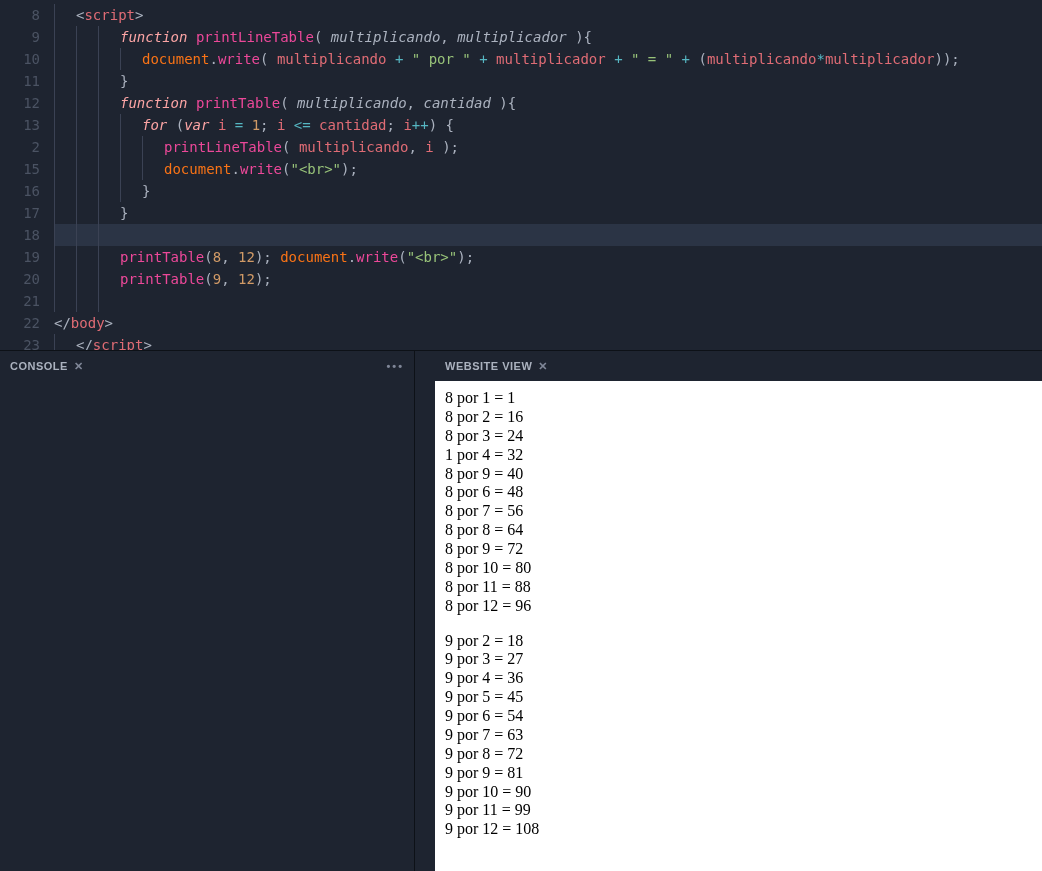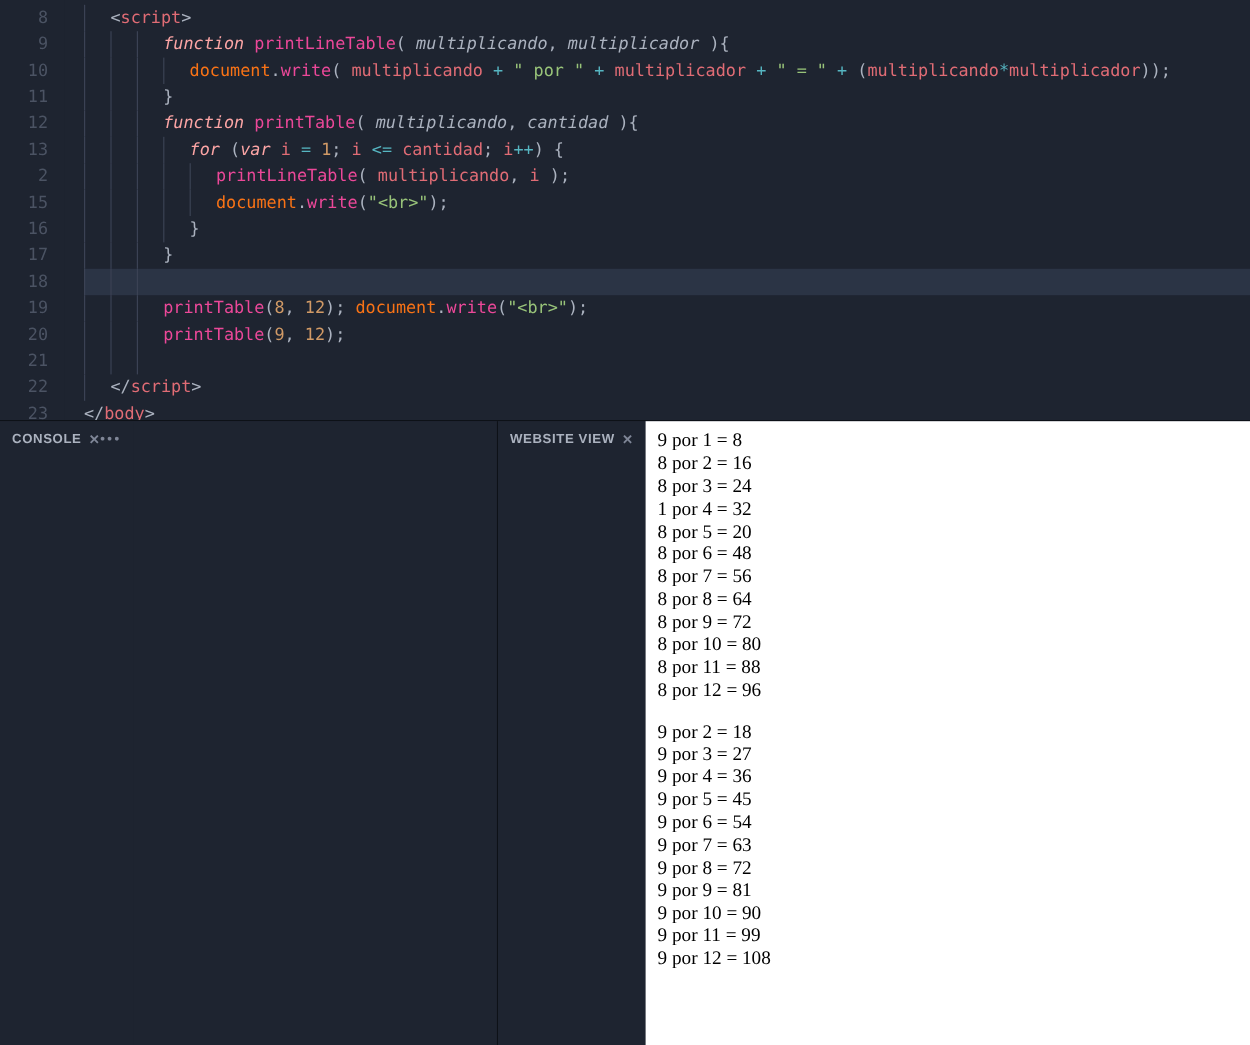--- a/index.html
+++ b/index.html
@@ -32,21 +32,20 @@
   height:22px;
   line-height:22px;
   color:#4b5363;
   padding-right:14px;
   font-style:normal;
 }
 .code {
   flex:1;
   padding-top:4px;
   position:relative;
-  margin-left:16px;
 }
 .row {
   height:22px;
   line-height:22px;
   display:flex;
   white-space:pre;
 }
 .row.hl {
   background:#2b3445;
 }
@@ -74,23 +73,24 @@
 
 
 .panels {
   flex:1;
   display:flex;
   border-top:1px solid #0d1117;
 }
 .panel {
   background:#1e2430;
   display:flex;
+  flex-direction:column;
 }
 .console-panel { width:415px; border-right:1px solid #0d1117; }
-.web-panel { flex:1; }
+.web-panel { flex:1;margin-left:20px; }
 .panel-header {
   height:30px;
   display:flex;
   align-items:center;
   padding:0 10px;
   color:#abb2bf;
   font-family:"Segoe UI","Helvetica Neue",sans-serif;
   font-size:11px;
   font-weight:600;
   letter-spacing:.5px;
@@ -154,45 +154,45 @@
       <div class="row"><span class="guides"><span class="guide"></span><span class="guide"></span><span class="guide"></span></span><span class="txt"><span class="tk-key">function</span><span class="tk-pun"> </span><span class="tk-fn">printTable</span><span class="tk-pun">( </span><span class="tk-par">multiplicando</span><span class="tk-pun">, </span><span class="tk-par">cantidad</span><span class="tk-pun"> ){</span></span></div>
       <div class="row"><span class="guides"><span class="guide"></span><span class="guide"></span><span class="guide"></span><span class="guide"></span></span><span class="txt"><span class="tk-key">for</span><span class="tk-pun"> (</span><span class="tk-key">var</span><span class="tk-pun"> </span><span class="tk-id">i</span><span class="tk-pun"> </span><span class="tk-op">=</span><span class="tk-pun"> </span><span class="tk-num">1</span><span class="tk-pun">; </span><span class="tk-id">i</span><span class="tk-pun"> </span><span class="tk-op">&lt;=</span><span class="tk-pun"> </span><span class="tk-id">cantidad</span><span class="tk-pun">; </span><span class="tk-id">i</span><span class="tk-op">++</span><span class="tk-pun">) {</span></span></div>
       <div class="row"><span class="guides"><span class="guide"></span><span class="guide"></span><span class="guide"></span><span class="guide"></span><span class="guide"></span></span><span class="txt"><span class="tk-fn">printLineTable</span><span class="tk-pun">( </span><span class="tk-id">multiplicando</span><span class="tk-pun">, </span><span class="tk-id">i</span><span class="tk-pun"> );</span></span></div>
       <div class="row"><span class="guides"><span class="guide"></span><span class="guide"></span><span class="guide"></span><span class="guide"></span><span class="guide"></span></span><span class="txt"><span class="tk-obj">document</span><span class="tk-pun">.</span><span class="tk-fn">write</span><span class="tk-pun">(</span><span class="tk-str">"&lt;br&gt;"</span><span class="tk-pun">);</span></span></div>
       <div class="row"><span class="guides"><span class="guide"></span><span class="guide"></span><span class="guide"></span><span class="guide"></span></span><span class="txt"><span class="tk-pun">}</span></span></div>
       <div class="row"><span class="guides"><span class="guide"></span><span class="guide"></span><span class="guide"></span></span><span class="txt"><span class="tk-pun">}</span></span></div>
       <div class="row hl"><span class="guides"><span class="guide"></span><span class="guide"></span><span class="guide"></span></span><span class="txt"></span></div>
       <div class="row"><span class="guides"><span class="guide"></span><span class="guide"></span><span class="guide"></span></span><span class="txt"><span class="tk-fn">printTable</span><span class="tk-pun">(</span><span class="tk-num">8</span><span class="tk-pun">, </span><span class="tk-num">12</span><span class="tk-pun">); </span><span class="tk-obj">document</span><span class="tk-pun">.</span><span class="tk-fn">write</span><span class="tk-pun">(</span><span class="tk-str">"&lt;br&gt;"</span><span class="tk-pun">);</span></span></div>
       <div class="row"><span class="guides"><span class="guide"></span><span class="guide"></span><span class="guide"></span></span><span class="txt"><span class="tk-fn">printTable</span><span class="tk-pun">(</span><span class="tk-num">9</span><span class="tk-pun">, </span><span class="tk-num">12</span><span class="tk-pun">);</span></span></div>
       <div class="row"><span class="guides"><span class="guide"></span><span class="guide"></span><span class="guide"></span></span><span class="txt"></span></div>
+      <div class="row"><span class="guides"></span><span class="txt"><span class="tk-pun">&lt;/</span><span class="tk-tag">body</span><span class="tk-pun">&gt;</span></span></div>
       <div class="row"><span class="guides"><span class="guide"></span></span><span class="txt"><span class="tk-pun">&lt;/</span><span class="tk-tag">script</span><span class="tk-pun">&gt;</span></span></div>
-      <div class="row"><span class="guides"></span><span class="txt"><span class="tk-pun">&lt;/</span><span class="tk-tag">body</span><span class="tk-pun">&gt;</span></span></div>
     </div>
 </div>
 
 <div class="panels">
   <div class="panel console-panel">
     <div class="panel-header">
       <span class="title">CONSOLE</span>
       <span class="x">✕</span>
       <span class="dots">•••</span>
     </div>
     <div class="console-body"></div>
   </div>
   <div class="panel web-panel">
     <div class="panel-header">
       <span class="title">WEBSITE VIEW</span>
       <span class="x">✕</span>
     </div>
     <div class="web-body">
-        <div class="line">9 por 1 = 8</div>
+        <div class="line">8 por 1 = 1</div>
         <div class="line">8 por 2 = 16</div>
         <div class="line">8 por 3 = 24</div>
         <div class="line">1 por 4 = 32</div>
-        <div class="line">8 por 5 = 20</div>
+        <div class="line">8 por 9 = 40</div>
         <div class="line">8 por 6 = 48</div>
         <div class="line">8 por 7 = 56</div>
         <div class="line">8 por 8 = 64</div>
         <div class="line">8 por 9 = 72</div>
         <div class="line">8 por 10 = 80</div>
         <div class="line">8 por 11 = 88</div>
         <div class="line">8 por 12 = 96</div>
         <div class="gap"></div>
         <div class="line">9 por 2 = 18</div>
         <div class="line">9 por 3 = 27</div>

